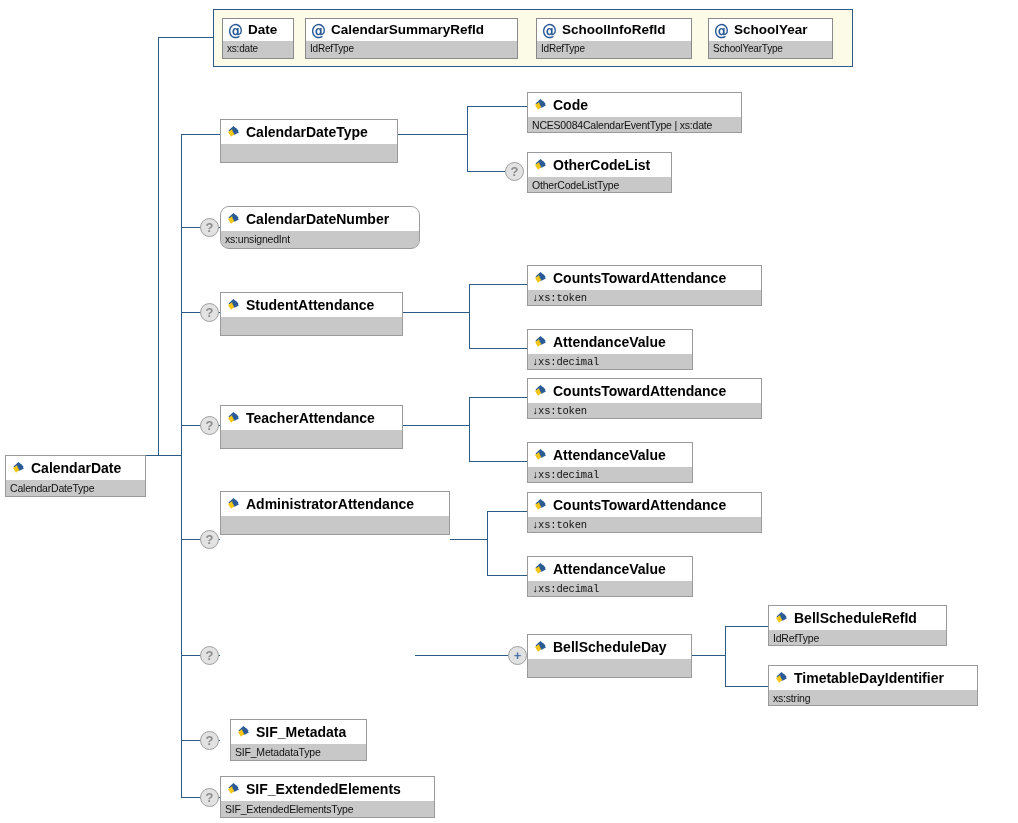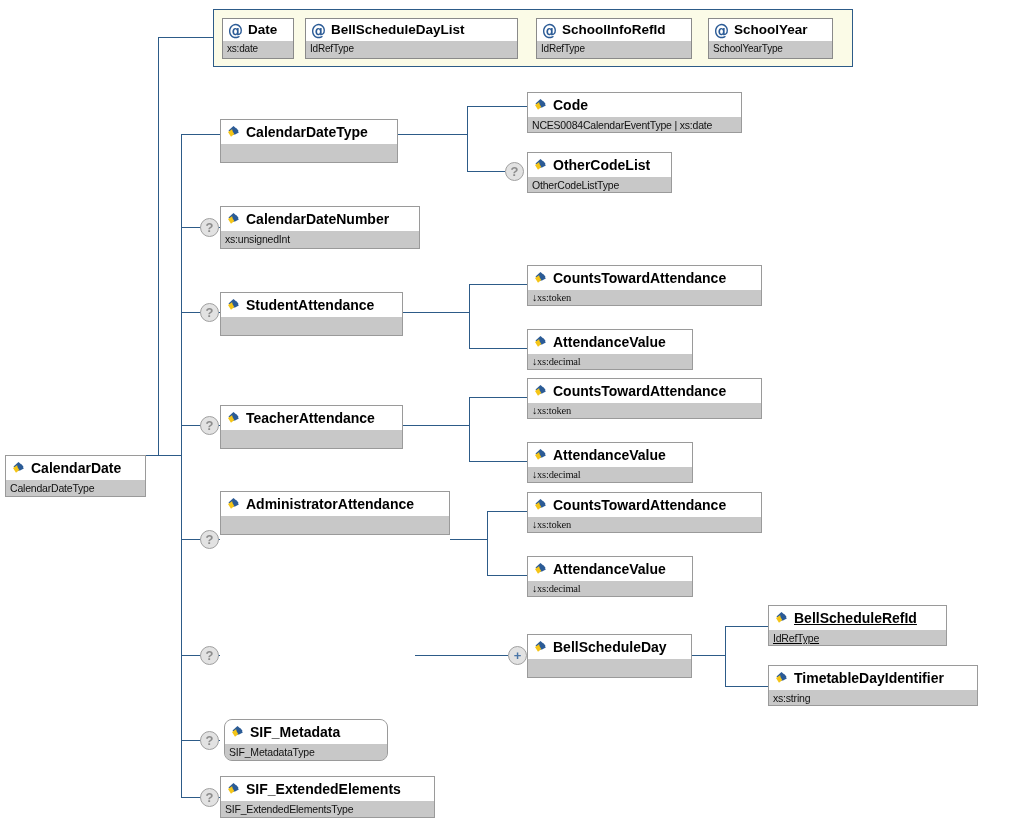--- a/index.html
+++ b/index.html
@@ -123,21 +123,21 @@
     line-height: 17px;
     text-align: center;
     color: #8c8c8c;
     font-family: "Liberation Sans", sans-serif;
   }
   .marker.plus {
     color: #4a76a8;
   }
 
   .arr {
-    font-family: Liberation Serif, serif;
+    font-family: Liberation Mono, monospace;
     font-size: 10px;
   }
 </style>
 </head>
 <body>
 
 <div id="canvas">
 
   <div class="line h" style="left:146px; top:455px; width:35px;"></div>
 
@@ -188,21 +188,21 @@
       <div class="title">
         <span class="at-ico">@</span>
         <span>Date</span>
       </div>
       <div class="type">xs:date</div>
     </div>
 
     <div class="node attr" style="left:91px; top:8px; width:213px; height:41px;">
       <div class="title">
         <span class="at-ico">@</span>
-        <span>BellScheduleDayList</span>
+        <span>CalendarSummaryRefId</span>
       </div>
       <div class="type">IdRefType</div>
     </div>
 
     <div class="node attr" style="left:322px; top:8px; width:156px; height:41px;">
       <div class="title">
         <span class="at-ico">@</span>
         <span>SchoolInfoRefId</span>
       </div>
       <div class="type">IdRefType</div>
@@ -268,21 +268,21 @@
           <path d="M2 7 L6 4.2 L9 8.5 L5 11.8 Z" fill="#f5c518"></path>
           <path d="M6.2 5.4 L10.5 3.2 L12.8 7.6 L8.6 9.8 Z" fill="#2b5b96"></path>
         </svg>
       </span>
       <span>OtherCodeList</span>
     </div>
     <div class="type">OtherCodeListType</div>
   </div>
 
   <div class="marker" style="left:200px; top:218px;">?</div>
-  <div class="node" style="left:220px; top:206px; width:200px; height:43px;">
+  <div class="node" style="left:220px; top:206px; width:200px; height:43px;border-radius:9px;">
     <div class="title">
       <span class="ico">
         <svg width="15" height="15" viewBox="0 0 15 15">
           <path d="M7.5 1 L12.5 5.5 L7.5 10 L2.5 5.5 Z" fill="#2b5b96"></path>
           <path d="M2 7 L6 4.2 L9 8.5 L5 11.8 Z" fill="#f5c518"></path>
           <path d="M6.2 5.4 L10.5 3.2 L12.8 7.6 L8.6 9.8 Z" fill="#2b5b96"></path>
         </svg>
       </span>
       <span>CalendarDateNumber</span>
     </div>
@@ -428,21 +428,21 @@
           <path d="M7.5 1 L12.5 5.5 L7.5 10 L2.5 5.5 Z" fill="#2b5b96"></path>
           <path d="M2 7 L6 4.2 L9 8.5 L5 11.8 Z" fill="#f5c518"></path>
           <path d="M6.2 5.4 L10.5 3.2 L12.8 7.6 L8.6 9.8 Z" fill="#2b5b96"></path>
         </svg>
       </span>
       <span>BellScheduleDay</span>
     </div>
     <div class="type"></div>
   </div>
 
-  <div class="node" style="left:768px; top:605px; width:179px; height:41px;text-decoration:underline;">
+  <div class="node" style="left:768px; top:605px; width:179px; height:41px;">
     <div class="title">
       <span class="ico">
         <svg width="15" height="15" viewBox="0 0 15 15">
           <path d="M7.5 1 L12.5 5.5 L7.5 10 L2.5 5.5 Z" fill="#2b5b96"></path>
           <path d="M2 7 L6 4.2 L9 8.5 L5 11.8 Z" fill="#f5c518"></path>
           <path d="M6.2 5.4 L10.5 3.2 L12.8 7.6 L8.6 9.8 Z" fill="#2b5b96"></path>
         </svg>
       </span>
       <span>BellScheduleRefId</span>
     </div>
@@ -457,21 +457,21 @@
           <path d="M2 7 L6 4.2 L9 8.5 L5 11.8 Z" fill="#f5c518"></path>
           <path d="M6.2 5.4 L10.5 3.2 L12.8 7.6 L8.6 9.8 Z" fill="#2b5b96"></path>
         </svg>
       </span>
       <span>TimetableDayIdentifier</span>
     </div>
     <div class="type">xs:string</div>
   </div>
 
   <div class="marker" style="left:200px; top:731px;">?</div>
-  <div class="node" style="left:224px; top:719px; width:164px; height:42px;border-radius:8px;">
+  <div class="node" style="left:230px; top:719px; width:137px; height:42px;">
     <div class="title">
       <span class="ico">
         <svg width="15" height="15" viewBox="0 0 15 15">
           <path d="M7.5 1 L12.5 5.5 L7.5 10 L2.5 5.5 Z" fill="#2b5b96"></path>
           <path d="M2 7 L6 4.2 L9 8.5 L5 11.8 Z" fill="#f5c518"></path>
           <path d="M6.2 5.4 L10.5 3.2 L12.8 7.6 L8.6 9.8 Z" fill="#2b5b96"></path>
         </svg>
       </span>
       <span>SIF_Metadata</span>
     </div>

